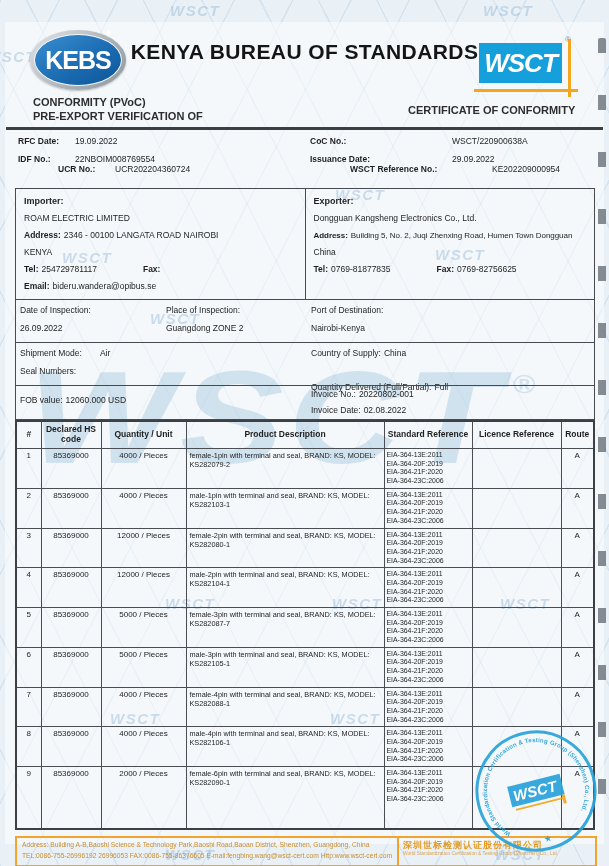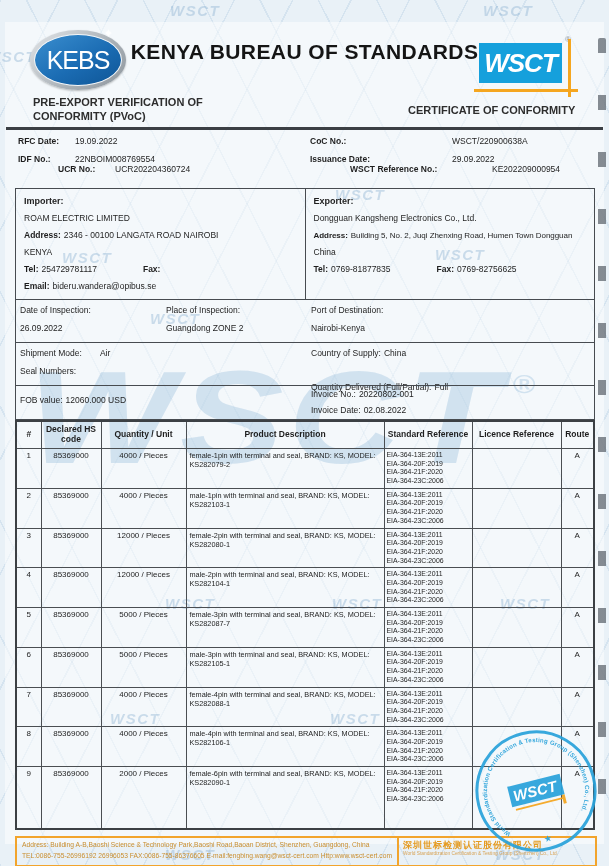--- a/index.html
+++ b/index.html
@@ -10,21 +10,21 @@
       #e9f1f7;
     font-family:"Liberation Sans","DejaVu Sans",sans-serif;color:#1e1e1e;}
   .paper{position:absolute;left:5px;top:22px;width:599px;height:822px;background:rgba(255,255,255,.52);}
   .wm{position:absolute;font-weight:bold;font-style:italic;font-size:15px;letter-spacing:1.5px;color:rgba(115,160,200,.33);z-index:1;white-space:nowrap;}
   .bigwm{position:absolute;left:28px;top:352px;z-index:1;font-weight:bold;font-style:italic;font-size:132px;line-height:1;letter-spacing:4px;color:rgba(130,175,212,.30);transform:scaleX(1.18);transform-origin:left top;white-space:nowrap;}
   .bigreg{display:inline-block;transform:translateY(-70px);font-size:26px;margin-left:6px;letter-spacing:0;}
   
   .kebs{position:absolute;left:30px;top:30px;width:96px;height:60px;z-index:2;}
   .kebs-ring{position:absolute;left:0;top:0;right:0;bottom:0;border-radius:50%;background:linear-gradient(135deg,#e3e6e9,#a9b0b6 60%,#8f979e);box-shadow:0 1px 2px rgba(0,0,0,.25);}
   .kebs-oval{position:absolute;left:4px;top:4px;right:4px;bottom:4px;border-radius:50%;background:linear-gradient(150deg,#3a8ecf 0%,#1b6cb3 55%,#0e5596 100%);border:1px solid #f2f6f9;display:flex;align-items:center;justify-content:center;}
-  .kebs-txt{color:#fff;font-weight:normal;font-size:25px;letter-spacing:-1px;text-align:center;}
+  .kebs-txt{color:#fff;font-weight:bold;font-size:25px;letter-spacing:-1px;text-align:center;}
   .kebs-spark{position:absolute;right:13px;top:-3px;color:#fff;font-size:11px;z-index:3;text-shadow:0 0 2px #fff;}
   .title{position:absolute;left:0;right:0;top:40px;text-align:center;font-size:21px;font-weight:bold;letter-spacing:.4px;z-index:2;color:#151515;}
   .wsct-logo{position:absolute;left:479px;top:43px;width:83px;height:40px;background:#15a0dc;z-index:2;display:flex;align-items:center;justify-content:center;}
   .wsct-txt{color:#fff;font-style:italic;font-weight:bold;font-size:26px;letter-spacing:-1px;}
   .wsct-reg{position:absolute;right:-9px;top:-8px;font-size:8px;color:#9aa2a9;font-weight:bold;}
   .wsct-underline{position:absolute;left:-5px;top:46px;width:104px;height:3px;background:#f5a61f;}
   .wsct-vline{position:absolute;left:89px;top:-4px;width:3px;height:58px;background:#f5a61f;}
   .subL{position:absolute;left:33px;top:95px;font-size:11px;font-weight:bold;line-height:1.3;color:#2d2d2d;z-index:2;}
   .subR{position:absolute;left:408px;top:104px;font-size:11px;font-weight:bold;color:#2d2d2d;z-index:2;}
   .toprule{position:absolute;left:6px;top:127px;width:597px;height:2.5px;background:#3b3f44;z-index:2;}
@@ -104,22 +104,22 @@
   <div class="title">KENYA BUREAU OF STANDARDS</div>
 
   <div class="wsct-logo">
     <span class="wsct-txt">WSCT</span>
     <span class="wsct-reg">®</span>
     <div class="wsct-underline"></div>
     <div class="wsct-vline"></div>
   </div>
 
   <div class="subL">
+    <div>CONFORMITY (PVoC)</div>
     <div>PRE-EXPORT VERIFICATION OF</div>
-    <div>CONFORMITY (PVoC)</div>
   </div>
   <div class="subR">CERTIFICATE OF CONFORMITY</div>
 
   <div class="toprule"></div>
 
   <div class="refs">
     <span class="lbl lL ry0">RFC Date:</span>
     <span class="vL ry0">19.09.2022</span>
     <span class="lbl lL ry1">IDF No.:</span>
     <span class="vL ry1">22NBOIM008769554</span>

